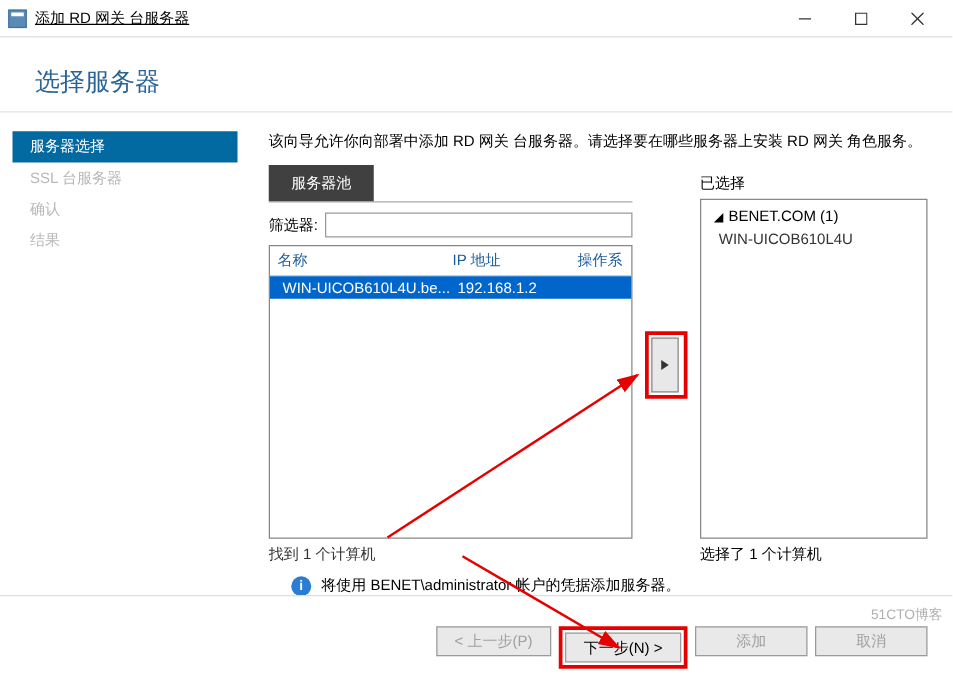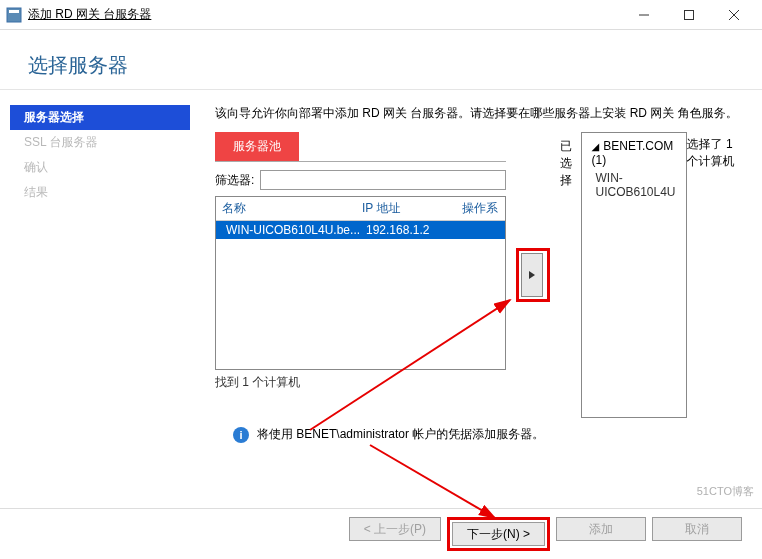--- a/index.html
+++ b/index.html
@@ -13,64 +13,64 @@
     .win-btn { width: 45px; height: 28px; display: flex; align-items: center; justify-content: center; }
     .win-btn svg { width: 10px; height: 10px; }
     
     .header { padding: 22px 28px 10px; border-bottom: 1px solid #e5e5e5; }
     .header h1 { font-size: 20px; font-weight: 300; color: #2a6496; }
     
     .body { display: flex; height: 420px; }
     
     .sidebar { width: 200px; padding: 15px 10px; }
     .side-item { padding: 4px 14px; font-size: 12px; color: #b8b8b8; cursor: default; }
-    .side-item.active { background: #1d4ed8; color: #fff; font-weight: bold; }
+    .side-item.active { background: #0369a1; color: #fff; }
     
     .content { flex: 1; padding: 15px 20px 5px 15px; font-size: 12px; }
     .desc { margin-bottom: 10px; }
     
     .pools { display: flex; gap: 10px; }
     
     .pool-left { flex: 1; }
     .pool-tab-row { display: flex; border-bottom: 1px solid #aaa; }
-    .pool-tab { background: #ef4444; color: #fff; padding: 6px 18px; font-size: 12px; }
+    .pool-tab { background: #404040; color: #fff; padding: 6px 18px; font-size: 12px; }
     
     .filter-row { display: flex; align-items: center; padding: 8px 0 6px; gap: 6px; }
     .filter-label { font-size: 12px; }
     .filter-input { flex: 1; height: 20px; border: 1px solid #999; padding: 0 4px; font-size: 12px; }
     
-    .table { border: 1px solid #888; height: 174px; background: #fff; }
+    .table { border: 1px solid #888; height: 235px; background: #fff; }
     .thead { display: flex; padding: 3px 6px; font-size: 12px; color: #1a5c9e; border-bottom: 1px solid #ccc; }
     .th-name { width: 140px; }
     .th-ip { width: 100px; }
     .th-os { flex: 1; text-align: left; }
     .trow { display: flex; padding: 2px 10px; font-size: 12px; }
     .trow.selected { background: #0066cc; color: #ffffff; }
     .td-name { width: 140px; overflow: hidden; white-space: nowrap; text-overflow: ellipsis; }
     .td-ip { width: 100px; }
     
     .found-text { font-size: 12px; padding-top: 4px; color: #333; }
     
     .move-col { display: flex; flex-direction: column; justify-content: center; width: 34px; }
     .move-btn-wrap { border: 3px solid #e60000; padding: 2px; }
     .move-btn { width: 22px; height: 44px; border: 1px solid #888; background: #e8e8e8; display: flex; align-items: center; justify-content: center; }
     
-    .pool-right { width: 182px; display: flex; flex-direction: row; }
+    .pool-right { width: 182px; display: flex; flex-direction: column; }
     .right-label { font-size: 12px; padding: 6px 0 4px; }
     .right-box { border: 1px solid #888; flex: 1; padding: 4px 6px; height: 286px; }
     .comp-header { font-size: 12px; color: #1a5c9e; padding: 2px 0 4px; border-bottom: 1px solid #eee; margin-bottom: 4px; }
     .domain-node { font-size: 12px; padding: 2px 4px; }
     .domain-node .tri { margin-right: 4px; font-size: 10px; }
     .server-node { font-size: 12px; padding: 2px 4px 2px 8px; color: #333; }
     .selected-text { font-size: 12px; padding-top: 4px; }
     
     .info-row { display: flex; align-items: center; gap: 8px; padding: 8px 0 0 18px; }
     .info-icon { width: 16px; height: 16px; border-radius: 50%; background: #2a7cd4; color: #fff; display: flex; align-items: center; justify-content: center; font-size: 11px; font-weight: bold; }
     
-    .footer { border-top: 1px solid #ddd; padding: 8px 20px; display: flex; justify-content: flex-end; gap: 6px; position: absolute; bottom: 0; left: 0; right: 0; background: #fff; }
+    .footer { border-top: 1px solid #ddd; padding: 24px 20px; display: flex; justify-content: flex-end; gap: 6px; position: absolute; bottom: 0; left: 0; right: 0; background: #fff; }
     .btn { min-width: 90px; height: 24px; border: 1px solid #9b9b9b; background: #e9e9e9; font-size: 12px; padding: 0 14px; display: flex; align-items: center; justify-content: center; }
     .btn.disabled { color: #a0a0a0; }
     .btn-hl { border: 3px solid #e60000; padding: 2px; }
     
     .watermark { position: absolute; right: 8px; bottom: 60px; font-size: 11px; color: #b0b0b0; writing-mode: horizontal-tb; }
     
     .arrow-svg { position: absolute; pointer-events: none; }
   </style>
 </head>
 <body>

